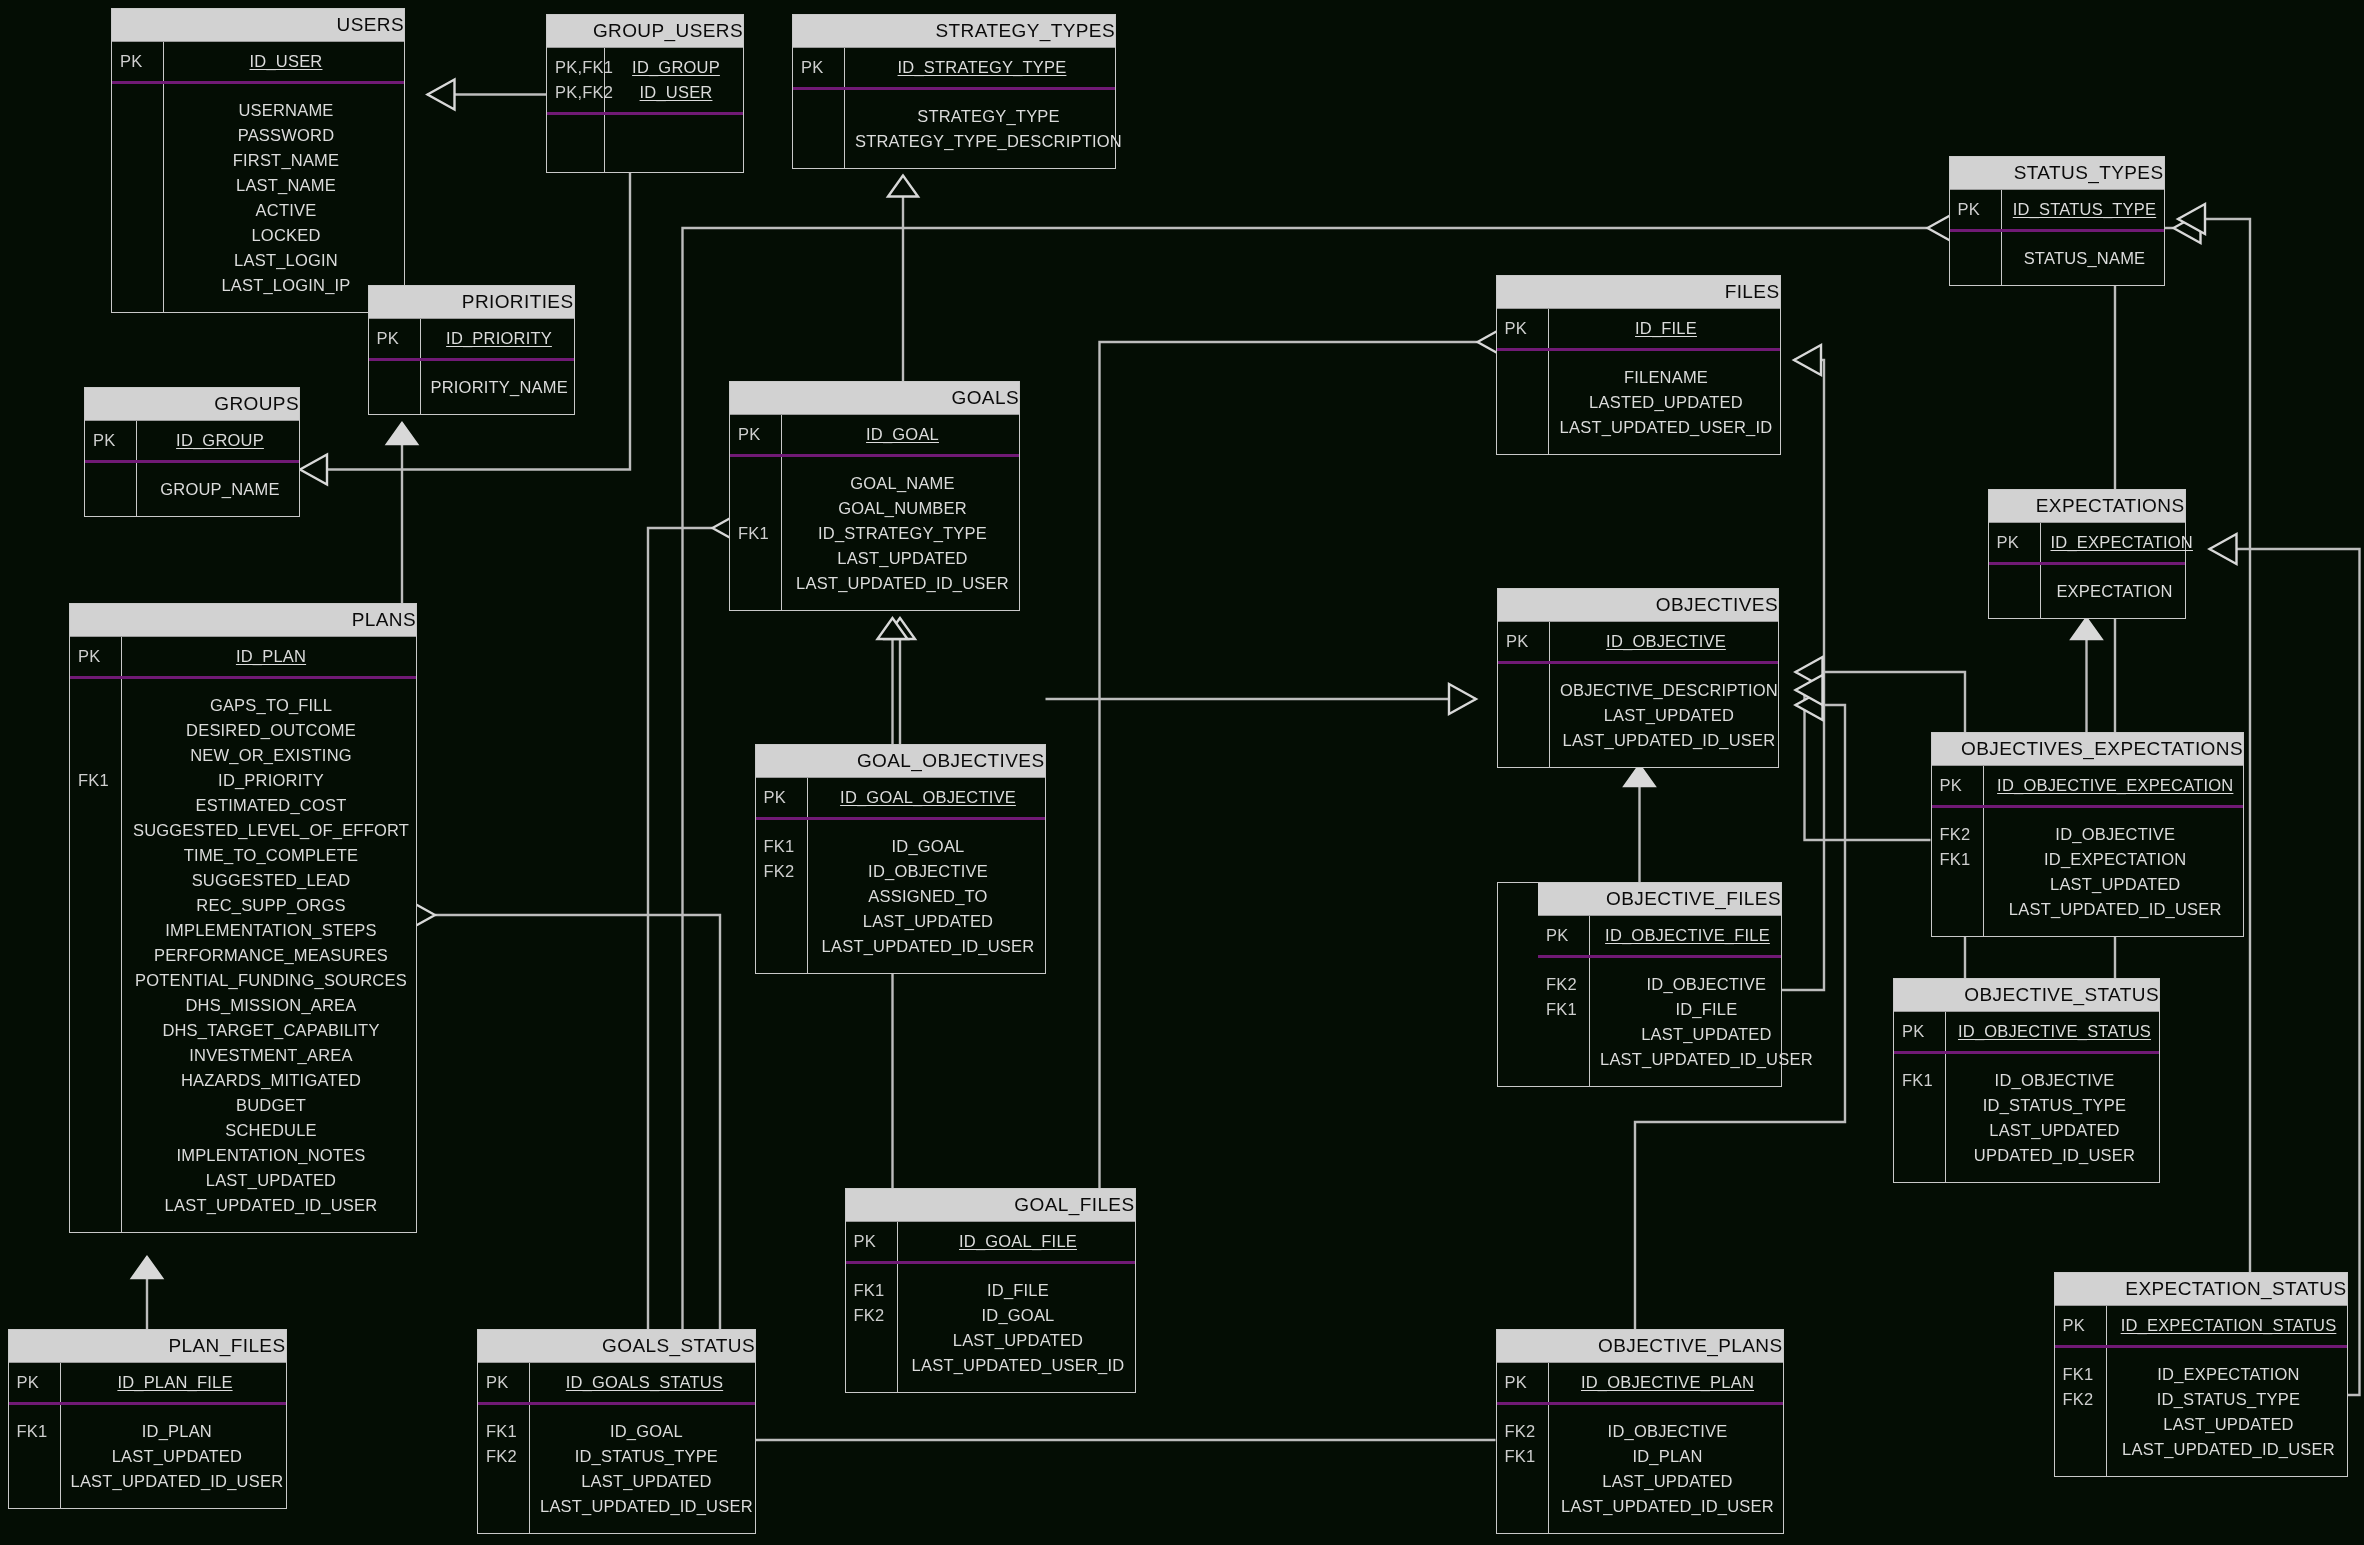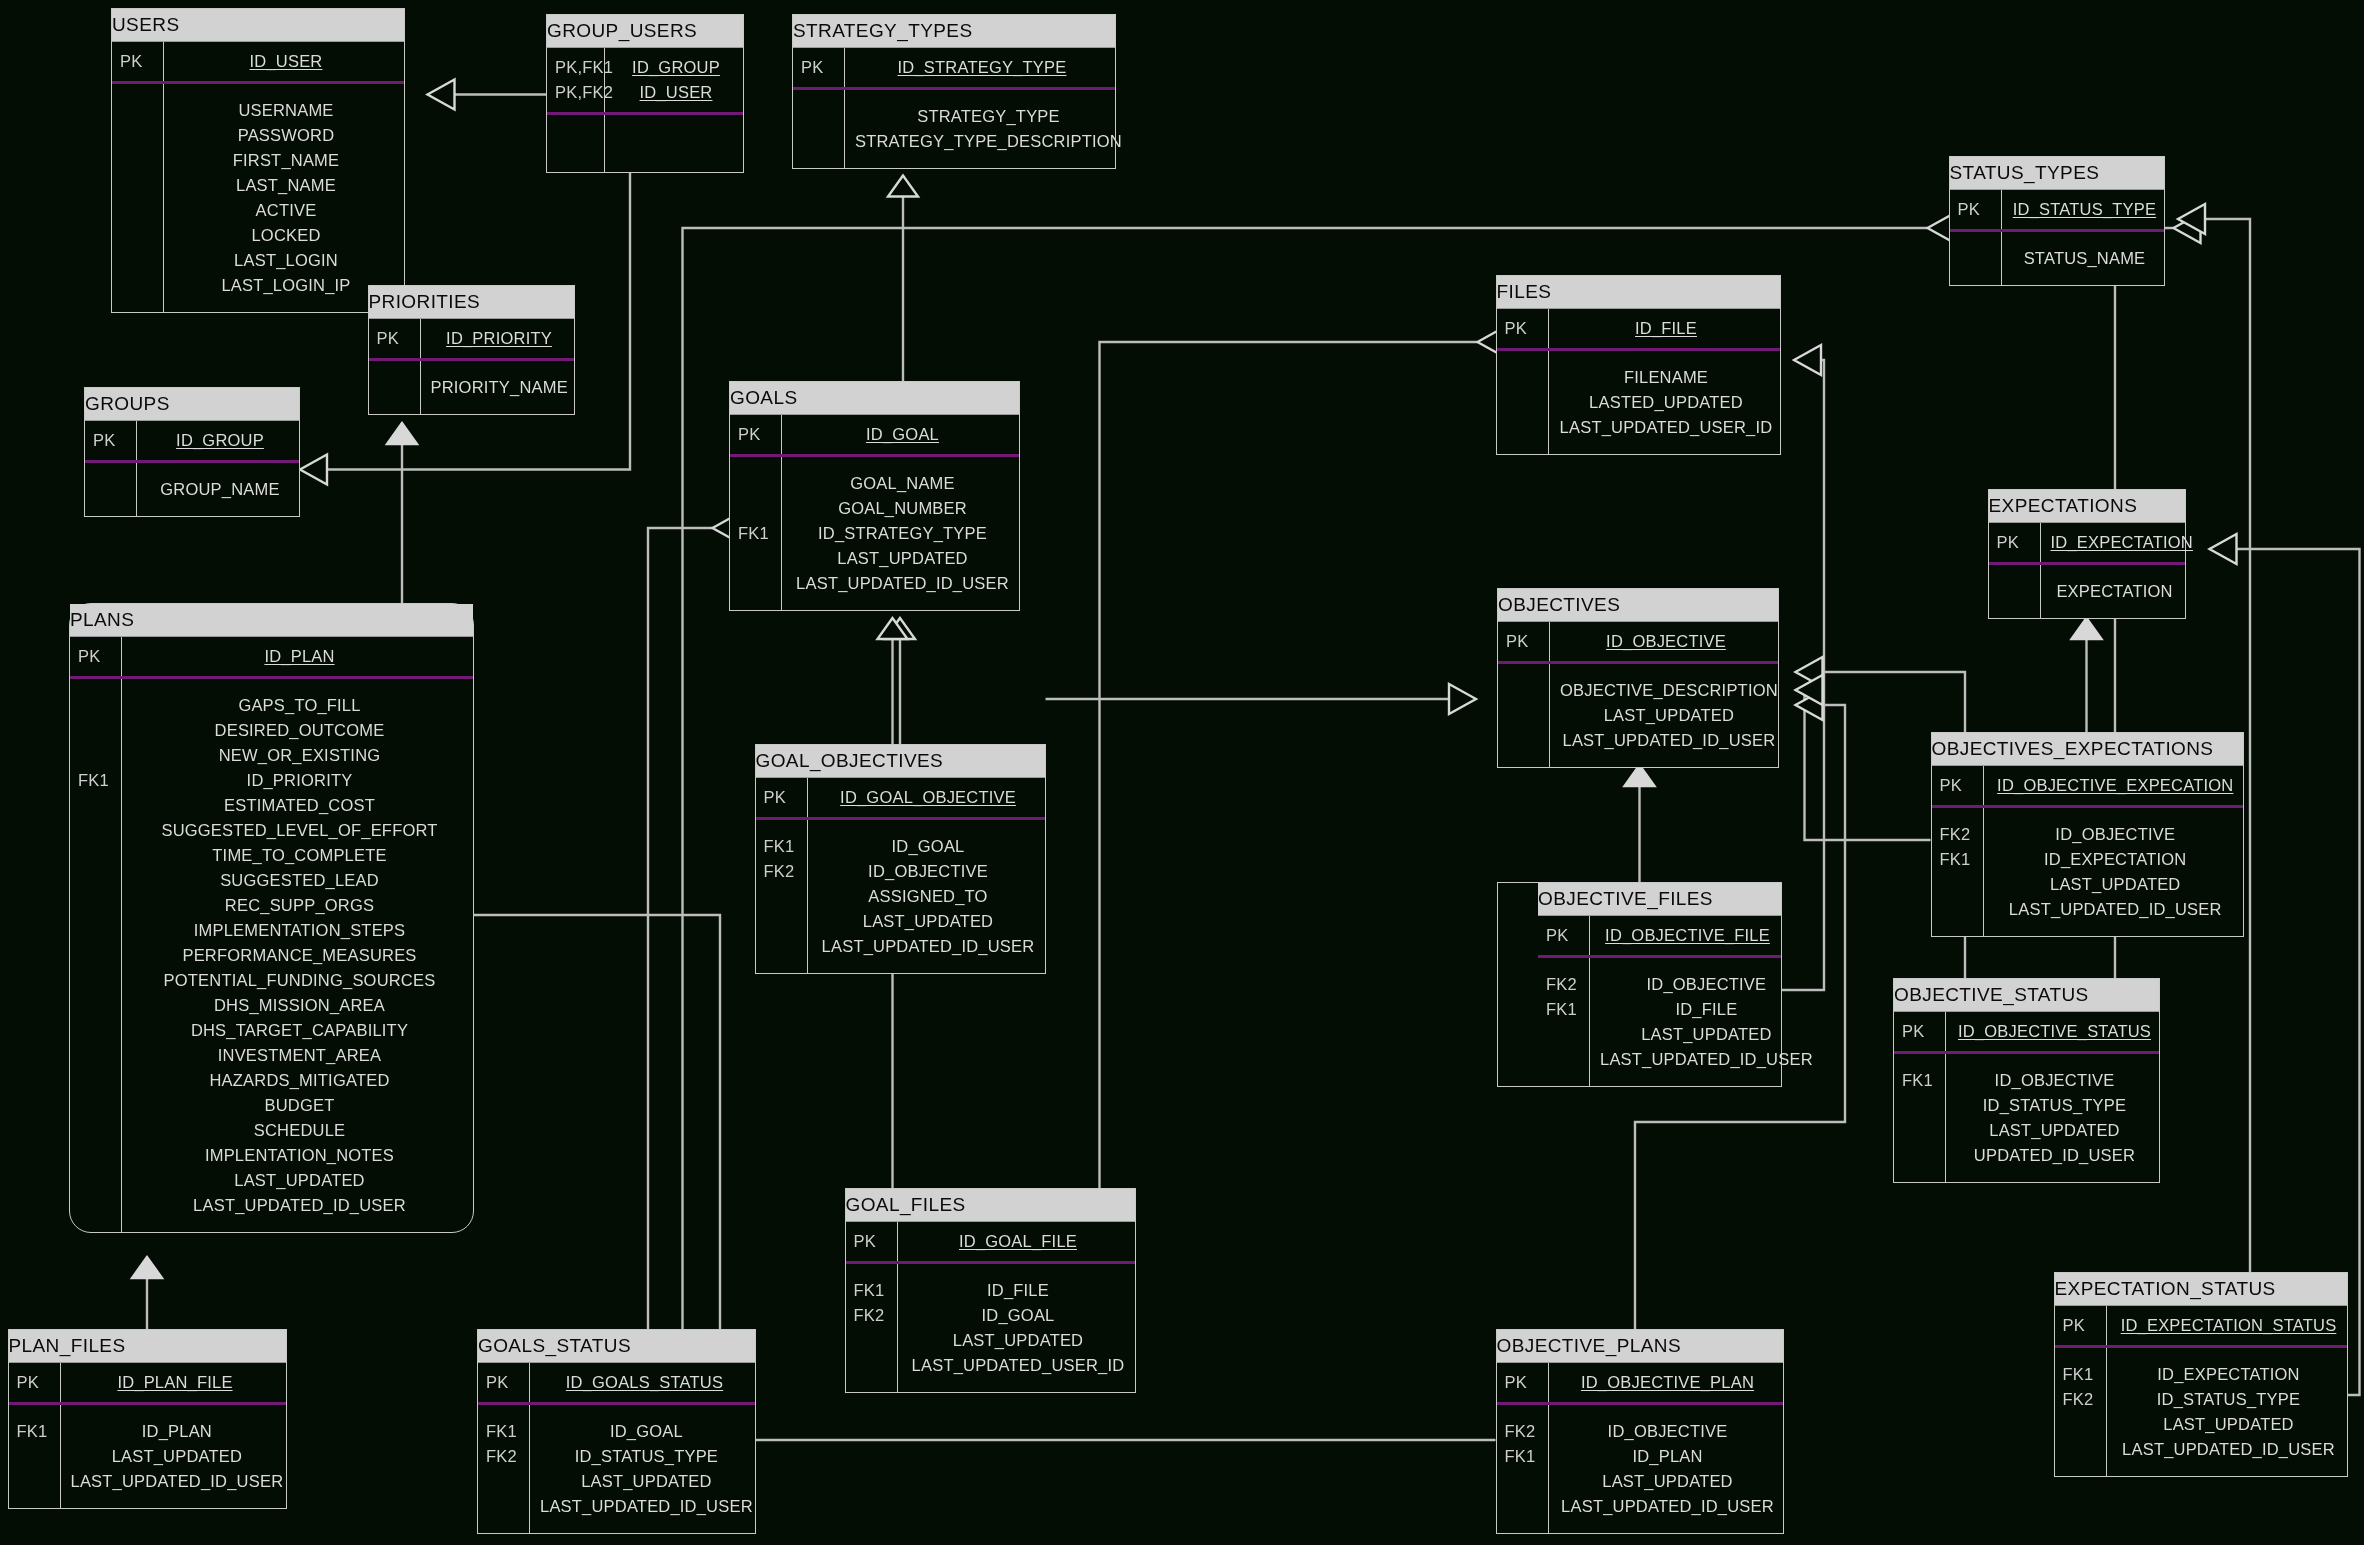--- a/index.html
+++ b/index.html
@@ -14,21 +14,21 @@
   svg#links{position:absolute;left:0;top:0;width:2364px;height:1545px;pointer-events:none;}
   .entity{
     position:absolute;
     border:1px solid #c9c9c9;
     box-sizing:border-box;
     background:#040d04;
   }
   .ent-title{
     background:#d2d2d2;
     color:#0a0a0a;
-    text-align:left;
+    text-align:right;
     font-size:19px;
     line-height:32px;
     height:32px;
     border-bottom:1px solid #9a9a9a;
     letter-spacing:.4px;
     white-space:nowrap;
     overflow:hidden;
   }
   .sec{
     display:flex;
@@ -351,21 +351,21 @@
             <div class="row blank">&nbsp;</div>
             <div class="row blank">&nbsp;</div>
           </div>
           <div class="attrcol pad-top pad-bot">
             <div class="row">OBJECTIVE_DESCRIPTION</div>
             <div class="row">LAST_UPDATED</div>
             <div class="row">LAST_UPDATED_ID_USER</div>
           </div>
         </div>
       </div>
-      <div class="entity" style="left: 69px; top: 603px; width: 405px; border-radius: 22px;">
+      <div class="entity" style="left: 69px; top: 603px; width: 348px;">
         <div class="ent-title">PLANS</div>
         <div class="sec">
           <div class="keycol" style="width: 52px; min-width: 52px;">
             <div class="row">PK</div>
           </div>
           <div class="attrcol">
             <div class="row pk-underline">ID_PLAN</div>
           </div>
         </div>
         <div class="sec">

